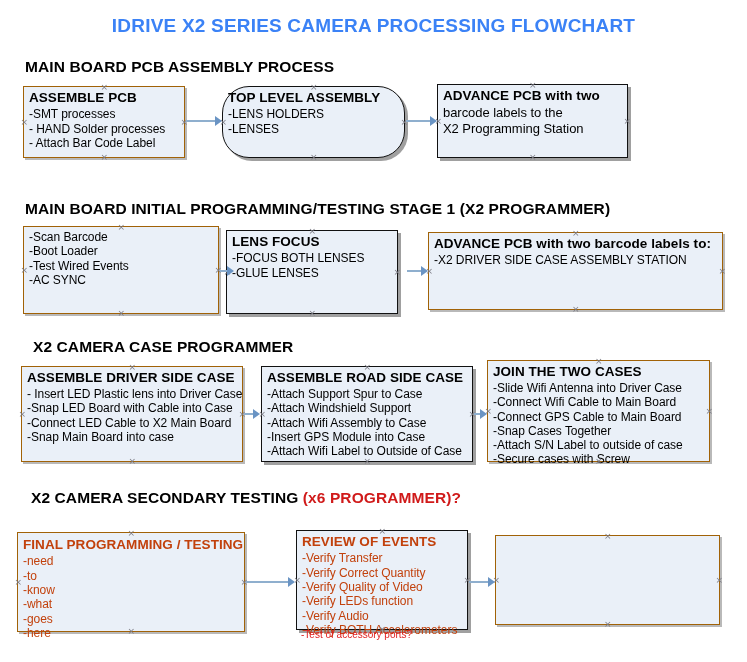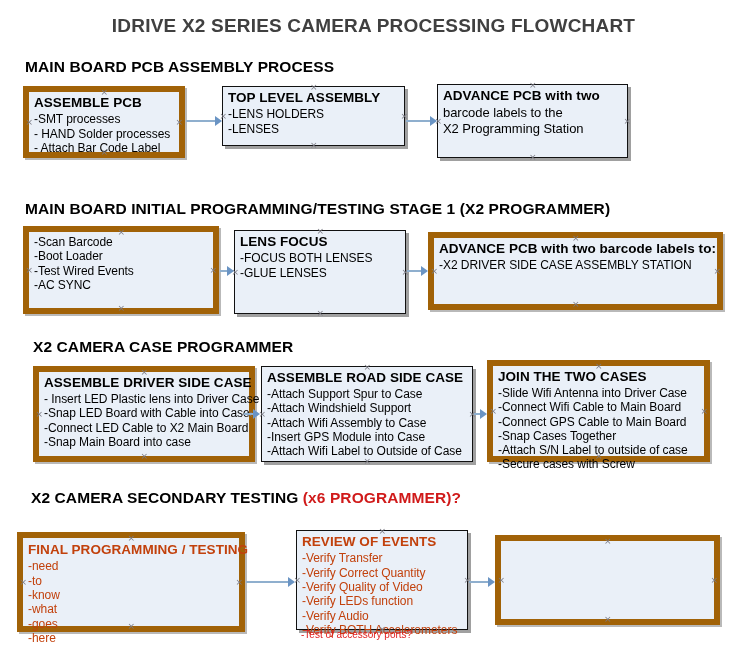--- a/index.html
+++ b/index.html
@@ -7,34 +7,34 @@
     width:747px;height:662px;position:relative;overflow:hidden;
     font-family:"Liberation Sans","DejaVu Sans",sans-serif;
     color:#000000;
     -webkit-font-smoothing:antialiased;
   }
   #canvas{position:absolute;left:0;top:0;width:747px;height:662px;}
 
   
   .chart-title{
     position:absolute;left:0;top:15px;width:747px;text-align:center;
-    font-size:19px;font-weight:bold;letter-spacing:.2px;color:#404040;
+    font-size:19px;font-weight:bold;letter-spacing:.2px;color:#3b82f6;
     white-space:nowrap;
   }
   .section-title{
     position:absolute;font-size:15.5px;font-weight:bold;color:#000;
     white-space:nowrap;letter-spacing:.1px;
   }
   .section-title .accent{color:#d01a1a;}
 
   
   .box{
     position:absolute;
     background:#eaf0f8;
-    border:6px solid #a16207;
+    border:1px solid #a16207;
     box-sizing:border-box;
     box-shadow:2px 2px 0 rgba(128,128,128,.55);
     overflow:visible;
   }
   .box.thick{ border:1px solid #111; box-shadow:3px 3px 0 rgba(120,120,120,.7); }
   .box-inner{
     position:absolute;left:5px;top:3px;right:2px;
     line-height:1.20;
   }
   .bx-title{
@@ -87,21 +87,21 @@
       <div class="bx-line">-SMT processes</div>
       <div class="bx-line">- HAND Solder processes</div>
       <div class="bx-line">- Attach Bar Code Label</div>
     </div>
     <span class="hx" style="left:50%;top:0;"></span>
     <span class="hx" style="left:50%;top:100%;"></span>
     <span class="hx" style="left:0;top:50%;"></span>
     <span class="hx" style="left:100%;top:50%;"></span>
   </div>
 
-  <div class="box black thick" style="left:222px;top:86px;width:183px;height:60px;">
+  <div class="box black thick" style="left:222px;top:86px;width:183px;height:72px;border-radius:27px;">
     <div class="box-inner">
       <div class="bx-title">TOP LEVEL ASSEMBLY</div>
       <div class="bx-line">-LENS HOLDERS</div>
       <div class="bx-line">-LENSES</div>
     </div>
     <span class="hx" style="left:50%;top:0;"></span>
     <span class="hx" style="left:50%;top:100%;"></span>
     <span class="hx" style="left:0;top:50%;"></span>
     <span class="hx" style="left:100%;top:50%;"></span>
   </div>
@@ -133,21 +133,21 @@
       <div class="bx-line">-Boot Loader</div>
       <div class="bx-line">-Test Wired Events</div>
       <div class="bx-line">-AC SYNC</div>
     </div>
     <span class="hx" style="left:50%;top:0;"></span>
     <span class="hx" style="left:50%;top:100%;"></span>
     <span class="hx" style="left:0;top:50%;"></span>
     <span class="hx" style="left:100%;top:50%;"></span>
   </div>
 
-  <div class="box black thick" style="left:234px;top:230px;width:172px;height:84px;">
+  <div class="box black thick" style="left:226px;top:230px;width:172px;height:84px;">
     <div class="box-inner">
       <div class="bx-title">LENS FOCUS</div>
       <div class="bx-line">-FOCUS BOTH LENSES</div>
       <div class="bx-line">-GLUE LENSES</div>
     </div>
     <span class="hx" style="left:50%;top:0;"></span>
     <span class="hx" style="left:50%;top:100%;"></span>
     <span class="hx" style="left:0;top:50%;"></span>
     <span class="hx" style="left:100%;top:50%;"></span>
   </div>
@@ -165,21 +165,21 @@
 
   <div class="conn" style="left:220px;top:270px;width:7px;"></div>
   <div class="conn-head" style="left:227px;top:266px;"></div>
   <div class="conn" style="left:407px;top:270px;width:14px;"></div>
   <div class="conn-head" style="left:421px;top:266px;"></div>
 
   <div class="section-title" style="left:33px;top:338px;">
     <span>X2 CAMERA CASE PROGRAMMER</span>
   </div>
 
-  <div class="box black" style="left:33px;top:366px;width:222px;height:96px;">
+  <div class="box black" style="left:21px;top:366px;width:222px;height:96px;">
     <div class="box-inner tight">
       <div class="bx-title">ASSEMBLE DRIVER SIDE CASE</div>
       <div class="bx-line">- Insert LED Plastic lens into Driver Case</div>
       <div class="bx-line">-Snap LED Board with Cable into Case</div>
       <div class="bx-line">-Connect LED Cable to X2 Main Board</div>
       <div class="bx-line">-Snap Main Board into case</div>
     </div>
     <span class="hx" style="left:50%;top:0;"></span>
     <span class="hx" style="left:50%;top:100%;"></span>
     <span class="hx" style="left:0;top:50%;"></span>

